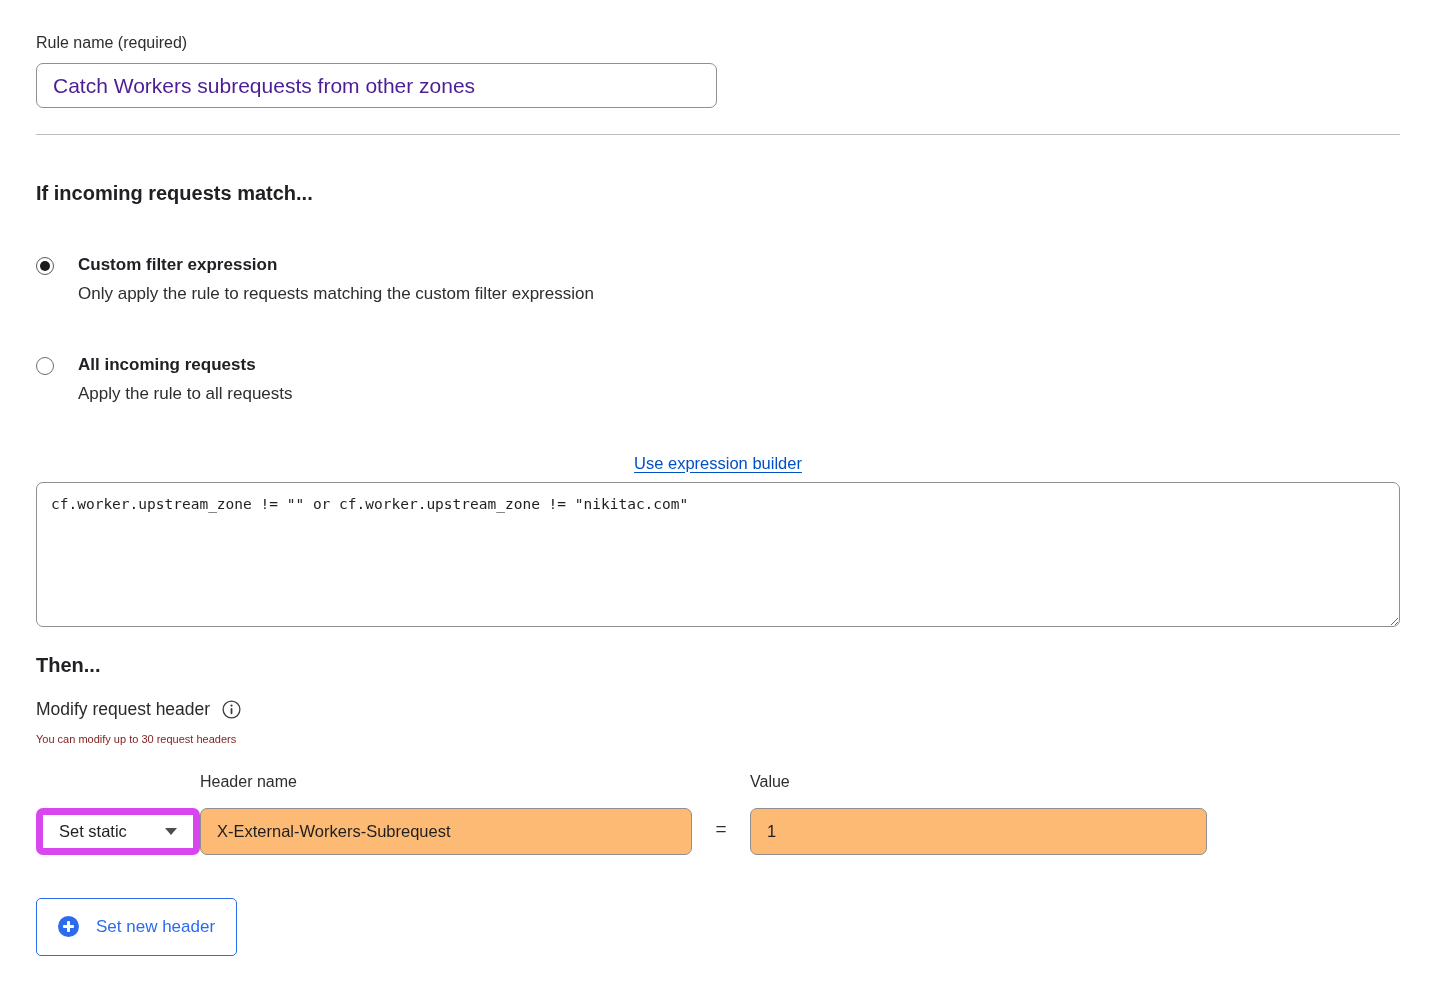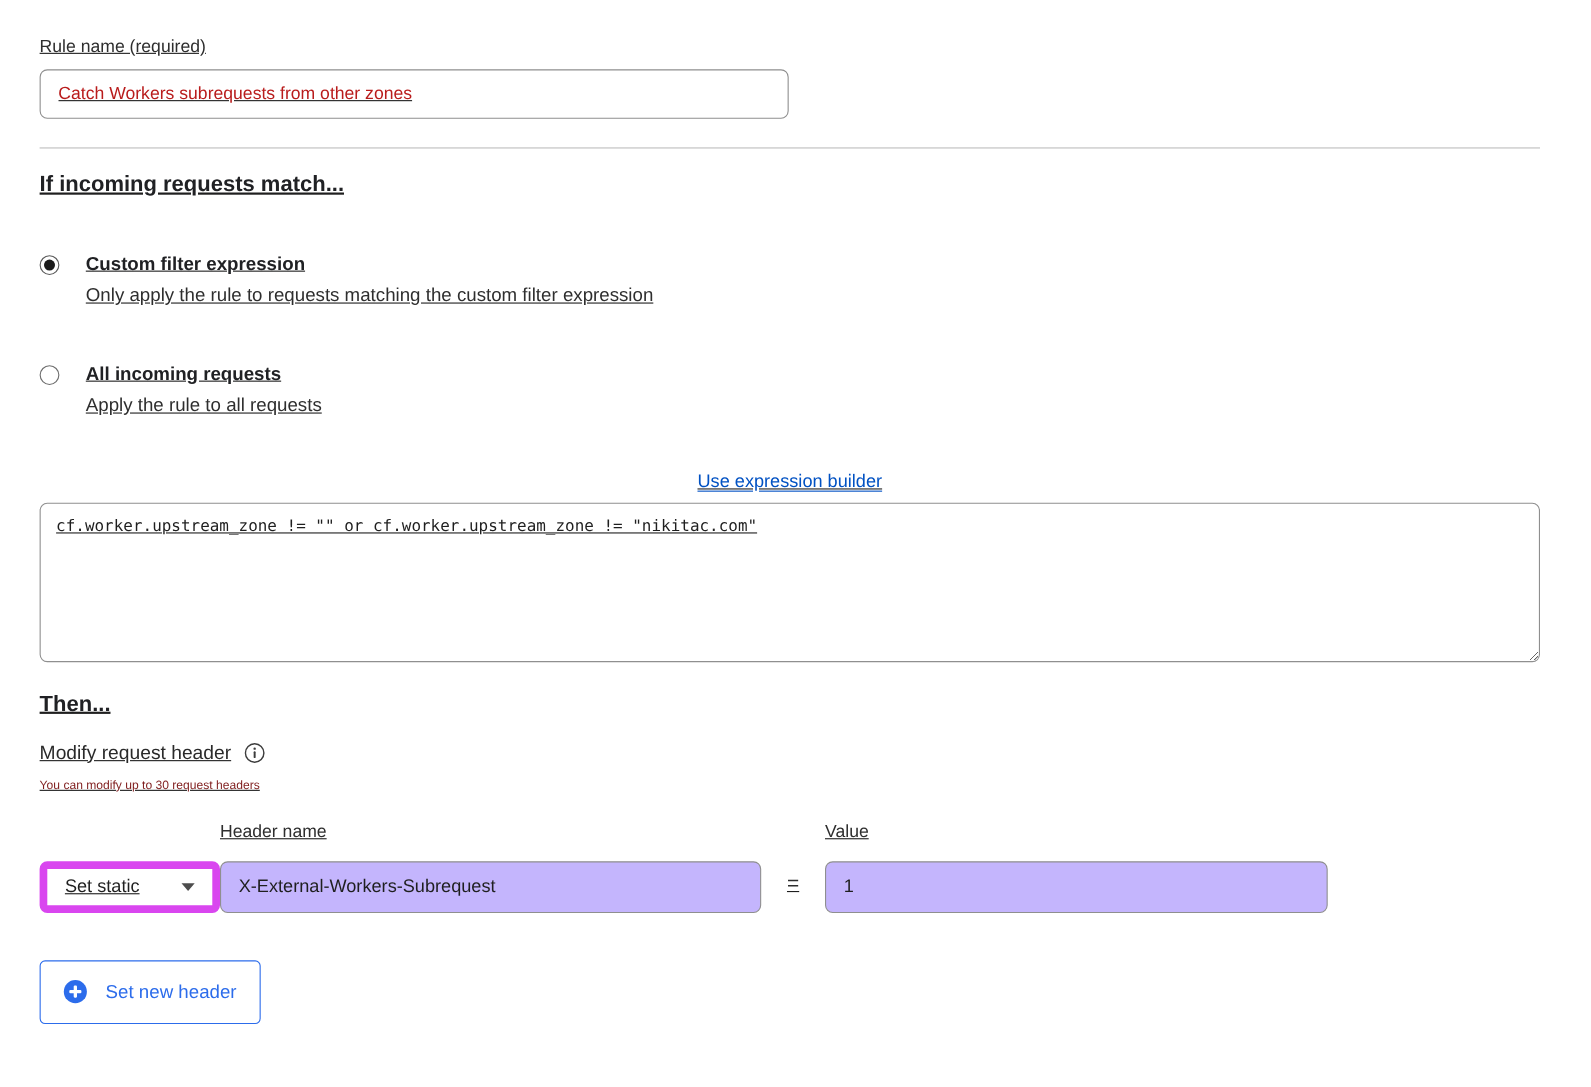--- a/index.html
+++ b/index.html
@@ -4,39 +4,39 @@
 <title>Rule editor</title>
 <style>
   * { box-sizing: border-box; }
   html, body { margin: 0; padding: 0; background: #ffffff; }
   body {
     width: 1446px; height: 988px;
     font-family: "Liberation Sans", sans-serif;
     color: #1f1f1f;
     -webkit-font-smoothing: antialiased;
   }
-  .page { padding: 34px 46px 0 36px; text-decoration: underline; }
+  .page { padding: 34px 46px 0 36px; }
 
   
   .field-label { font-size: 16px; color: #2e2e2e; margin-bottom: 11px; }
   .rule-name-input {
     display: block; width: 681px; height: 45px;
-    padding: 0 16px; font-size: 16px; color: #b91c1c;
+    padding: 0 16px; font-size: 21px; color: #4c1d95;
     font-family: "Liberation Sans", sans-serif;
     border: 1px solid #8f8f8f; border-radius: 7px; outline: none; background: #fff;
   }
   .field-help { margin-top: 8px; font-size: 16px; color: #38393b; }
 
   hr.divider {
     border: none; border-top: 1px solid #bdbdbd;
     margin: 26px 0 0 0;
   }
 
   
-  .section-heading { margin-top: 22px; font-size: 20px; font-weight: 700; color: #202124; }
+  .section-heading { margin-top: 47px; font-size: 20px; font-weight: 700; color: #202124; }
 
   .radio-option { display: flex; align-items: flex-start; margin-top: 50px; }
   .radio-circle {
     flex: 0 0 auto; width: 18px; height: 18px; margin-top: 2px;
     border: 1px solid #5a5a5a; border-radius: 50%;
     display: flex; align-items: center; justify-content: center;
     background: #fff; cursor: pointer;
   }
   .radio-circle.unchecked { border-color: #6d6d6d; }
   .radio-circle .dot { width: 10px; height: 10px; border-radius: 50%; background: #1b1b1b; display: none; }
@@ -89,21 +89,21 @@
   .chevron-down {
     width: 0; height: 0;
     border-left: 6px solid transparent; border-right: 6px solid transparent;
     border-top: 7px solid #4d4d4d;
   }
   .text-input {
     width: 100%; height: 47px;
     border: 1px solid #8f8f8f; border-radius: 7px;
     padding: 0 16px; font-size: 16.5px; color: #1f1f1f;
     font-family: "Liberation Sans", sans-serif;
-    outline: none; background: #c4b5fd;
+    outline: none; background: #fdba74;
   }
   .equals-sign { font-size: 19px; color: #2e2e2e; padding-bottom: 4px; }
 
   .add-header-button {
     margin-top: 43px;
     height: 58px; padding: 0 21px;
     display: inline-flex; align-items: center;
     background: #ffffff;
     border: 1px solid #2c6ceb; border-radius: 5px;
     color: #2c6ceb; font-size: 17px; font-family: "Liberation Sans", sans-serif;

